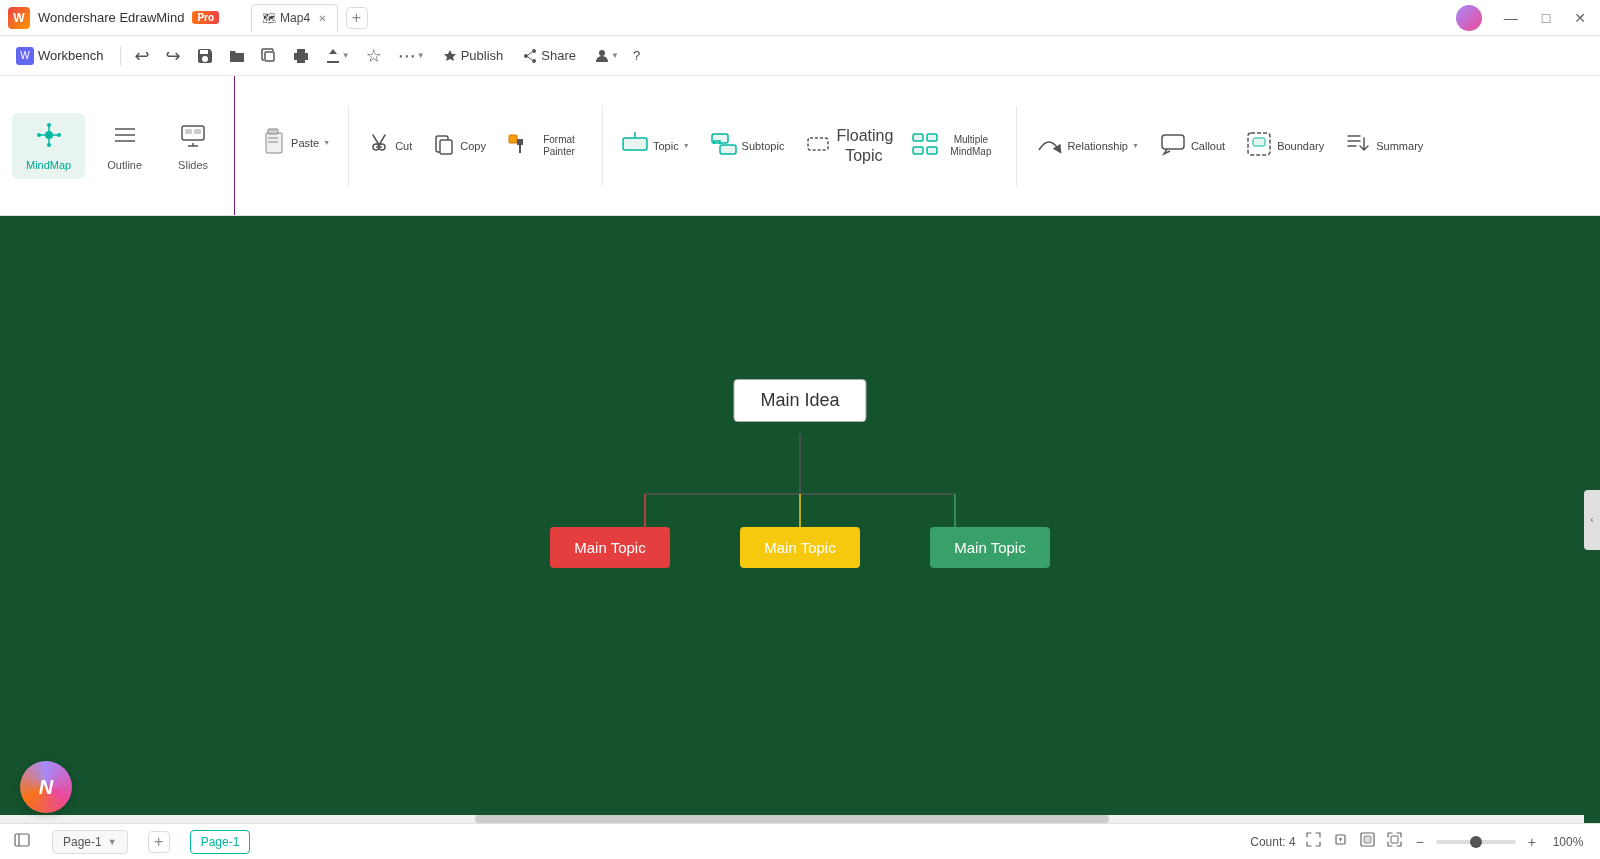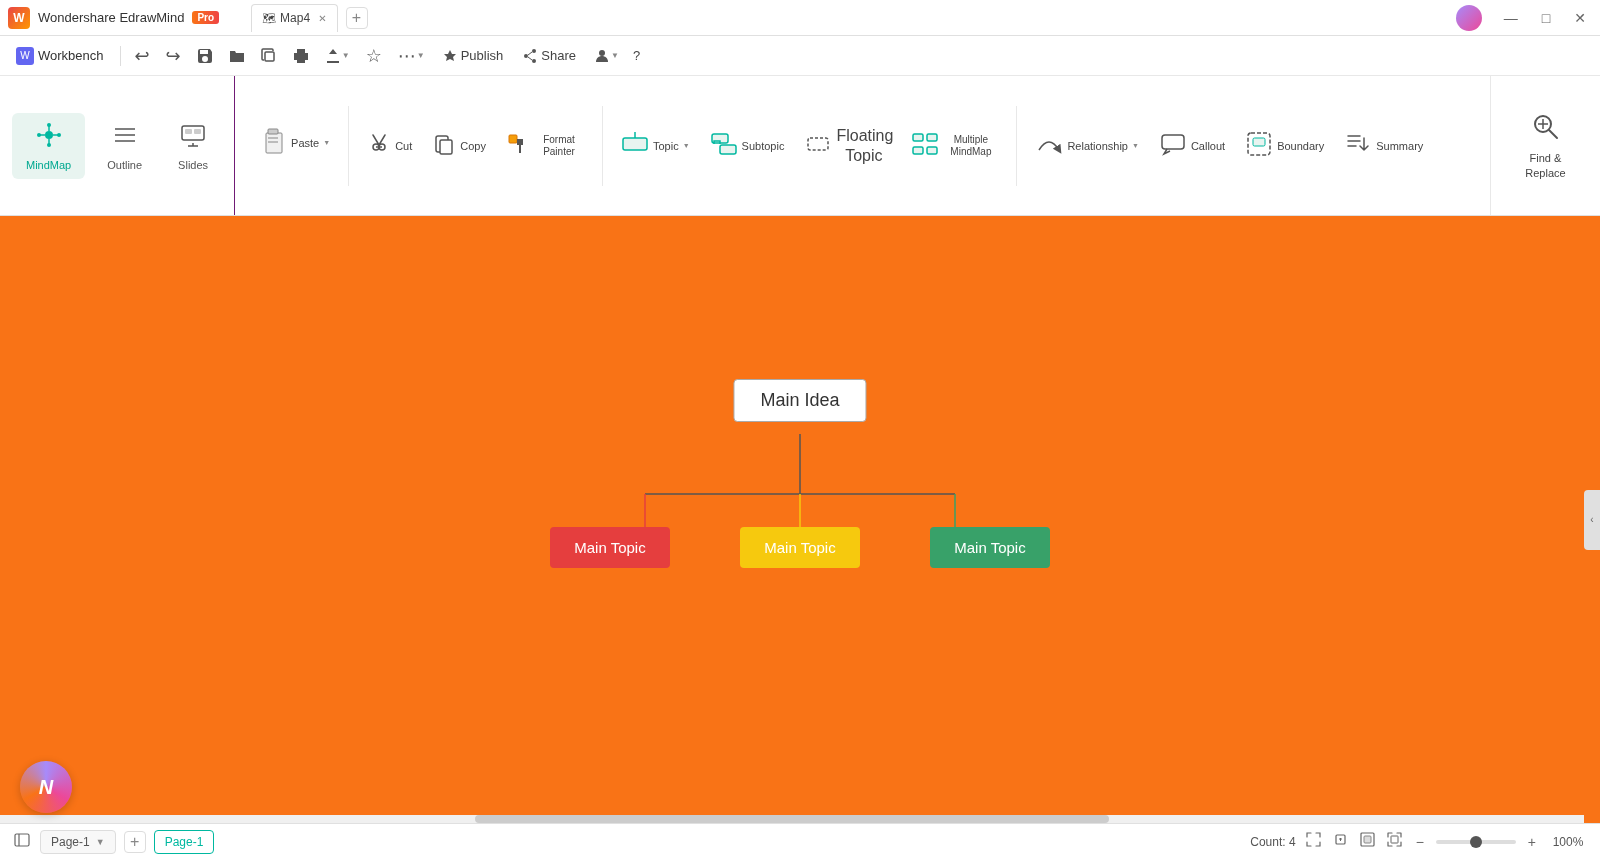--- a/index.html
+++ b/index.html
@@ -177,21 +177,21 @@
       display: flex; flex-direction: column; align-items: center;
       gap: 4px; padding: 6px 10px; border-radius: 4px; cursor: pointer;
       min-width: 60px;
     }
 
     
     .canvas-area {
       position: relative;
       width: 100%;
       height: calc(859px - 36px - 40px - 140px - 36px);
-      background: #f97316;
+      background: #14532d;
       overflow: hidden;
     }
 
     
     .mindmap-container {
       position: absolute;
       left: 50%;
       top: 50%;
       transform: translate(-50%, -55%);
     }
@@ -216,21 +216,21 @@
     }
 
     
     .statusbar {
       height: 36px;
       background: #ffffff;
       border-top: 1px solid #e0e0e0;
       display: flex;
       align-items: center;
       padding: 0 12px;
-      gap: 8px;
+      gap: 20px;
       font-size: 12px;
       color: #555;
     }
     .page-tab {
       display: flex; align-items: center; gap: 4px;
       padding: 2px 10px; border: 1px solid #ddd; border-radius: 4px;
       font-size: 12px; cursor: pointer; background: #f8f8f8;
       height: 24px;
     }
     .page-tab.active { background: white; border-color: #00b8a0; color: #00b8a0; }
@@ -553,33 +553,20 @@
       <div>
         <svg width="28" height="28" viewBox="0 0 28 28" fill="none">
           <path d="M4 6h12M4 11h12M4 16h8" stroke="#555" stroke-width="1.5" stroke-linecap="round"></path>
           <path d="M20 8v12M20 20l4-4M20 20l-4-4" stroke="#555" stroke-width="1.5" stroke-linecap="round" stroke-linejoin="round"></path>
         </svg>
       </div>
       <span style="font-size:11px;color:#444">Summary</span>
     </div>
   </div>
 
-  <div class="ribbon-right">
-    <div class="find-replace-btn">
-      <div>
-        <svg width="32" height="32" viewBox="0 0 32 32" fill="none">
-          <circle cx="13" cy="13" r="8" stroke="#555" stroke-width="2" fill="none"></circle>
-          <line x1="19" y1="19" x2="27" y2="27" stroke="#555" stroke-width="2" stroke-linecap="round"></line>
-          <line x1="8" y1="13" x2="18" y2="13" stroke="#555" stroke-width="1.5"></line>
-          <line x1="13" y1="8" x2="13" y2="18" stroke="#555" stroke-width="1.5"></line>
-        </svg>
-      </div>
-      <span style="font-size:11px;color:#444;text-align:center;max-width:65px;line-height:1.3">Find &amp; Replace</span>
-    </div>
-  </div>
 </div>
 
 <div class="canvas-area" style="position:relative;">
 
   <div class="mindmap-container" style="position:absolute; left:50%; top:45%; transform:translate(-50%,-50%); width:500px; height:220px;">
 
     <svg style="position:absolute;top:0;left:0;width:100%;height:100%;overflow:visible;">
 
       <line x1="250" y1="55" x2="250" y2="115" stroke="#555" stroke-width="1.5"></line>
 

